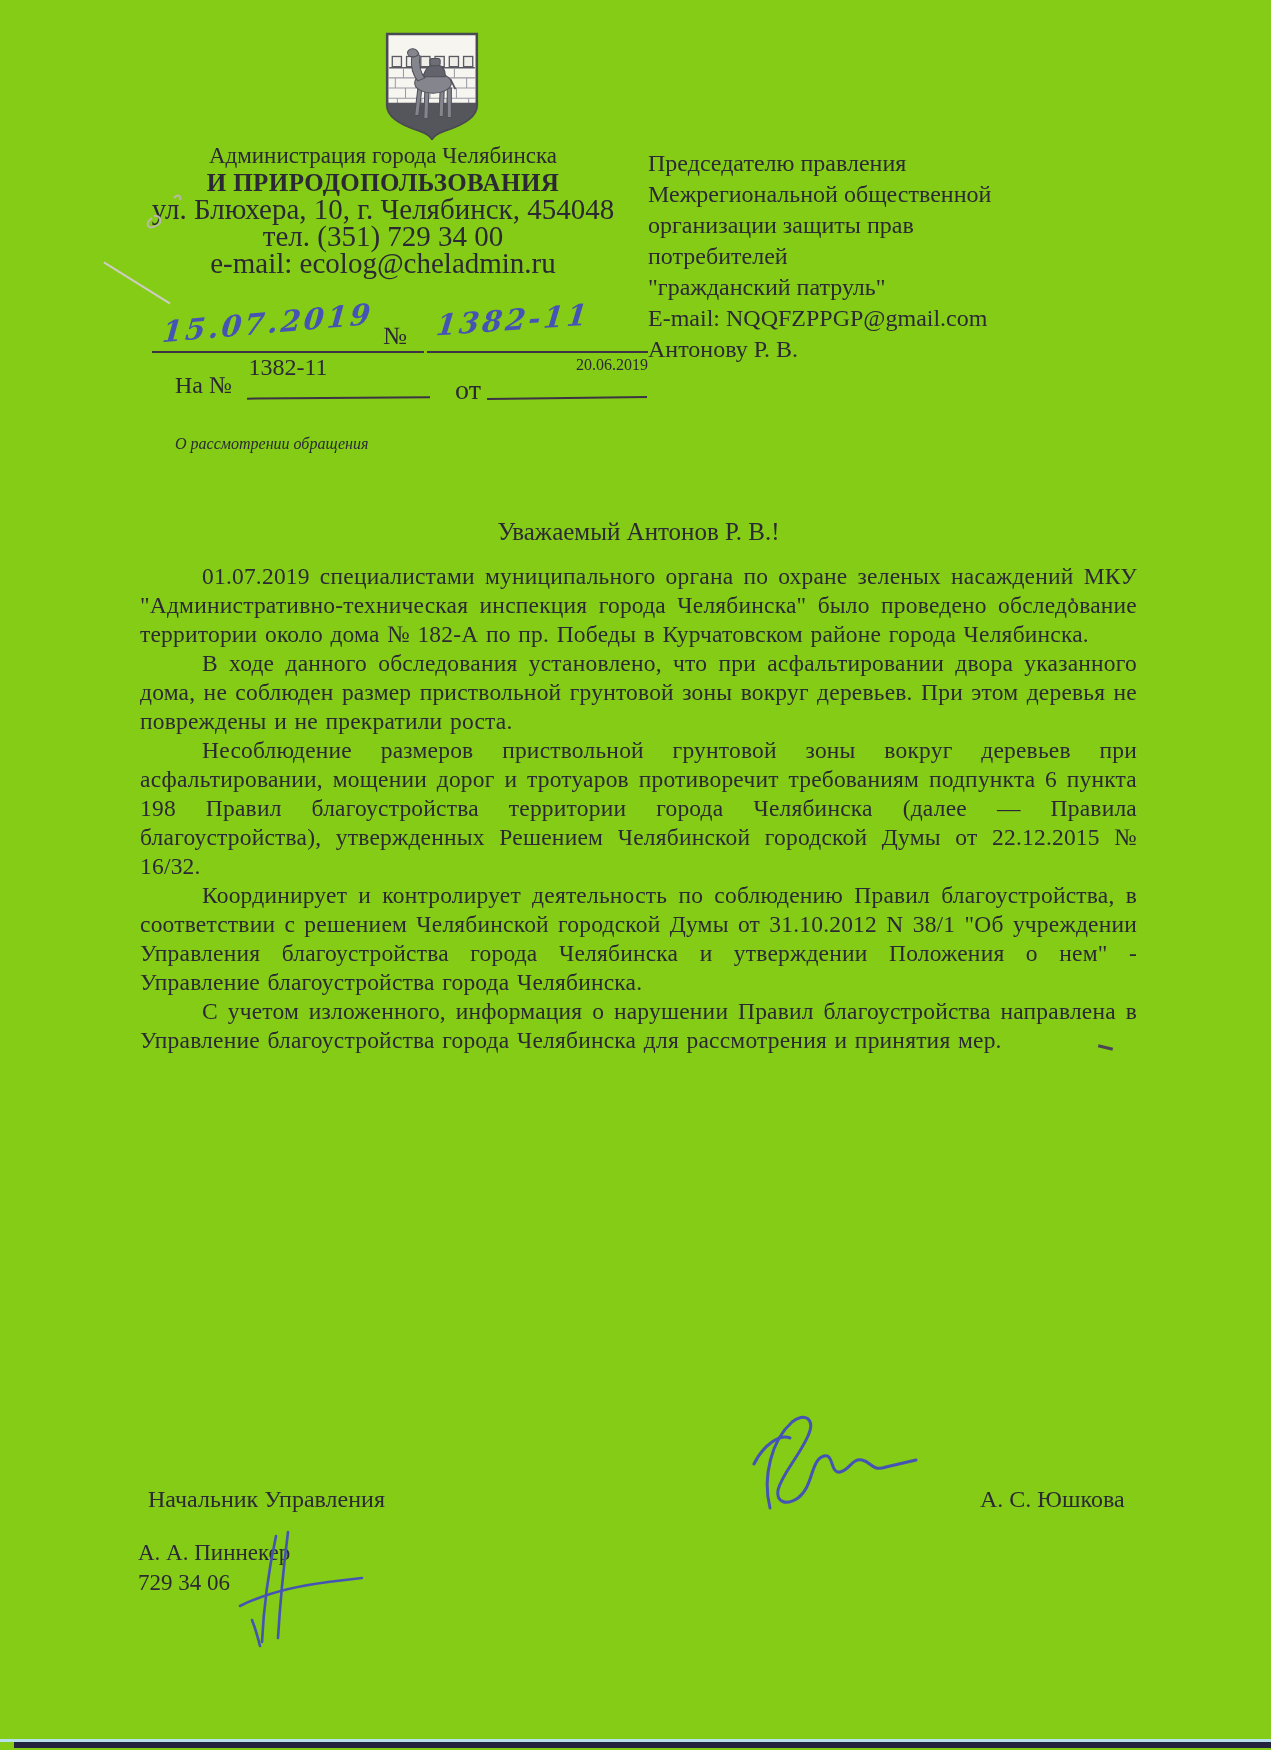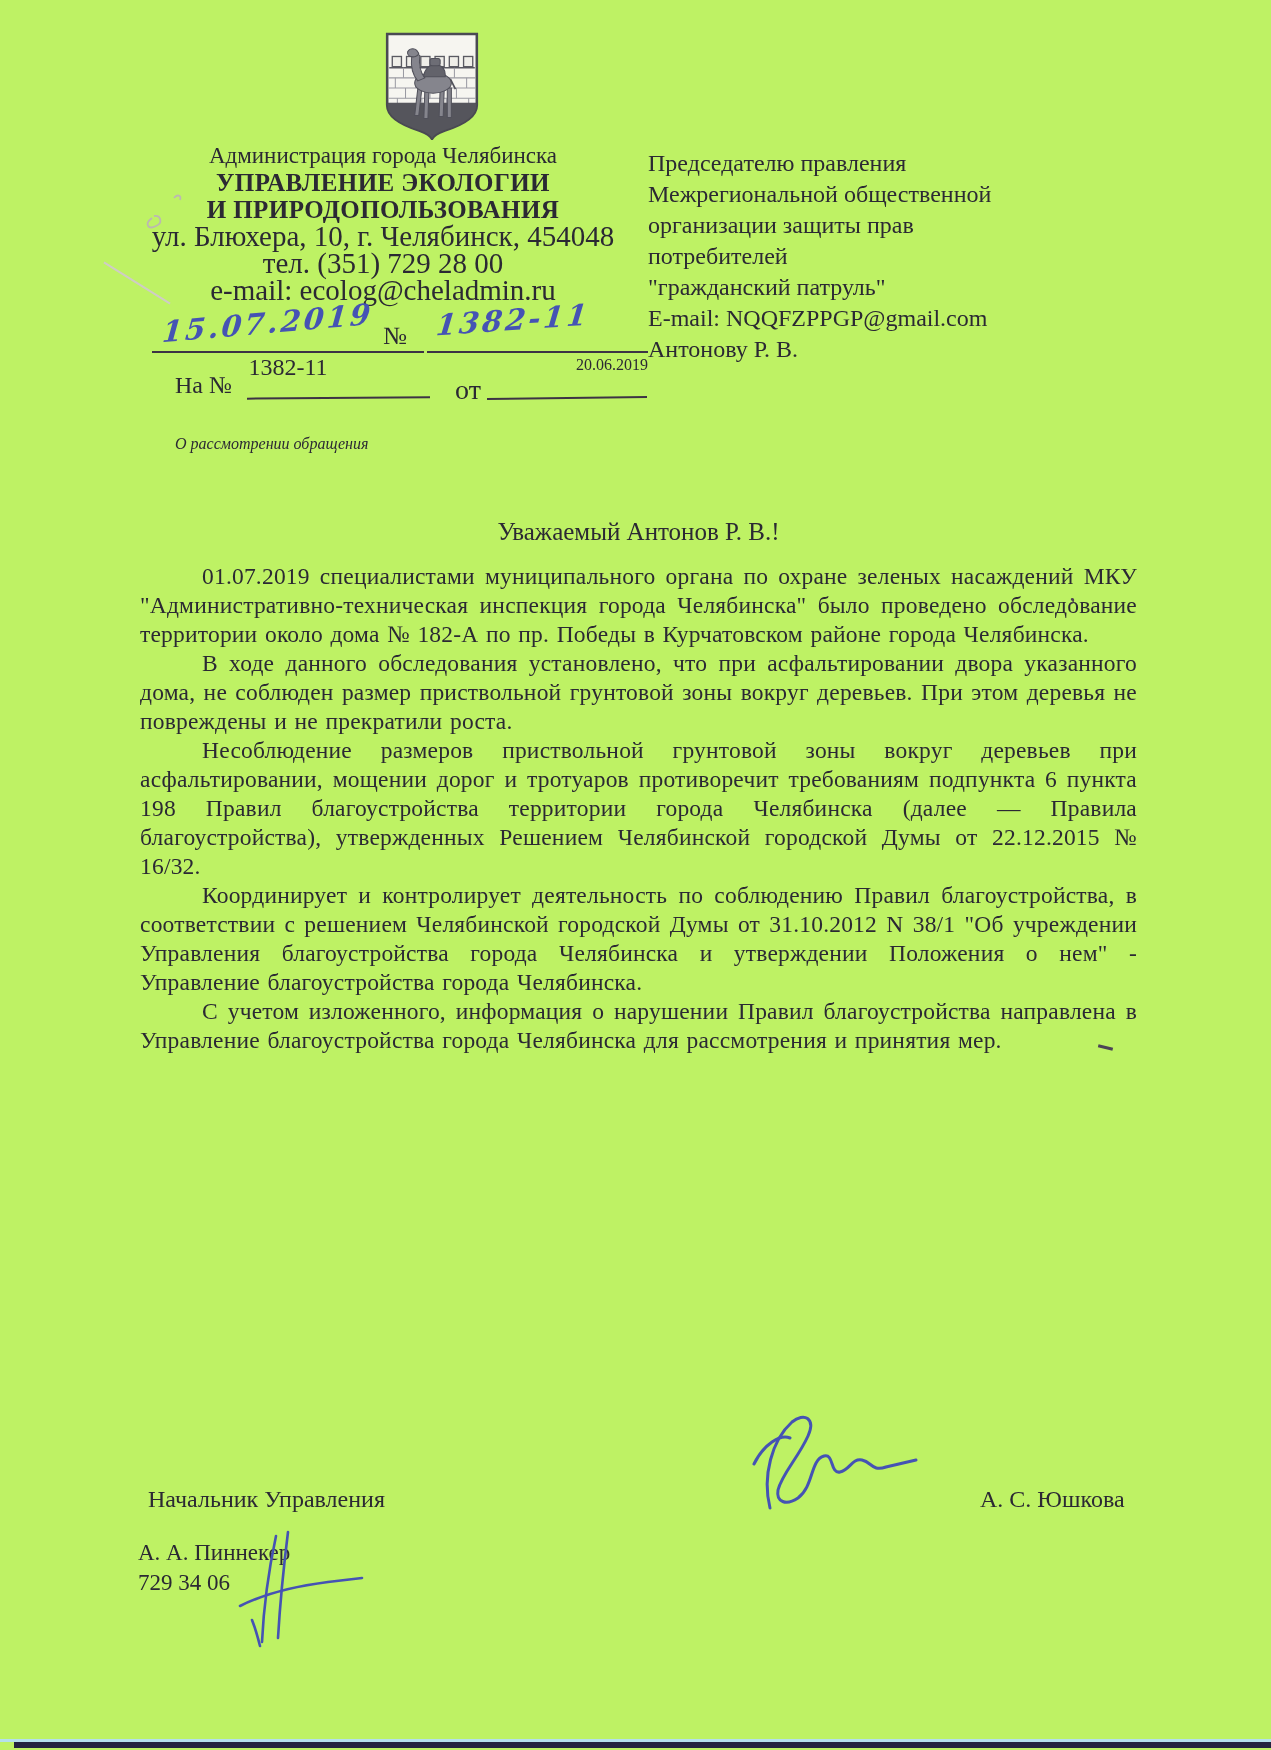--- a/index.html
+++ b/index.html
@@ -1,20 +1,20 @@
 <!DOCTYPE html>
 <html><head>
 <meta charset="utf-8">
 <style>
   html,body { margin:0; padding:0; }
   body { background:#9a9a9a; font-family:"Liberation Serif", serif; }
 
   .page {
     position:relative; width:1271px; height:1750px; margin:0 auto;
-    background:#bef264; overflow:hidden; color:#2b2933;
+    background:#84cc16; overflow:hidden; color:#2b2933;
   }
   .abs { position:absolute; }
 
   
   .org-block { left:140px; top:142px; width:486px; text-align:center; }
   .org-line1 { font-size:23px; line-height:27px; }
   .org-bold  { font-size:25px; line-height:27px; font-weight:bold; letter-spacing:.4px; }
   .org-contact { font-size:29px; line-height:27px; }
 
   .recipient { left:648px; top:148px; width:480px; font-size:24px; line-height:31px; }
@@ -112,24 +112,23 @@
       <path d="M34,50 C29,44 27,36 28,27 C28.5,24 31,22 33,23 L36,25 C35,33 36,41 41,47 Z"></path>
       <path d="M27,26 C24,25 23,22 25,20 C27,18 31,18 33,20 L35,23 C34,26 30,27 27,26 Z"></path>
       <path d="M66,48 L71,58" fill="none" stroke-width="1.6"></path>
       <path d="M40,44 C42,36 48,33 53,34 C58,35 61,39 61,44 L61,46 L40,46 Z" fill="#63636b"></path>
       <rect x="46" y="28" width="10" height="7" rx="2" fill="#6d6d75"></rect>
     </g>
   </svg>
 
   <div class="abs org-block">
     <div class="org-line1">Администрация города Челябинска</div>
-    <div class="org-bold">УПРАВЛЕНИЕ ЭКОЛОГИИ</div>
     <div class="org-bold">И ПРИРОДОПОЛЬЗОВАНИЯ</div>
     <div class="org-contact">ул. Блюхера, 10, г. Челябинск, 454048</div>
-    <div class="org-contact">тел. (351) 729 28 00</div>
+    <div class="org-contact">тел. (351) 729 34 00</div>
     <div class="org-contact">e-mail: ecolog@cheladmin.ru</div>
   </div>
 
   <div class="abs recipient">
     <div>Председателю правления</div>
     <div>Межрегиональной общественной</div>
     <div>организации защиты прав</div>
     <div>потребителей</div>
     <div>"гражданский патруль"</div>
     <div>E-mail: NQQFZPPGP@gmail.com</div>

